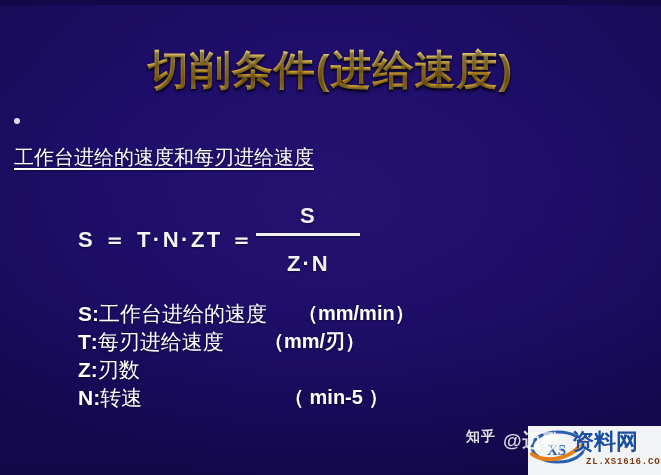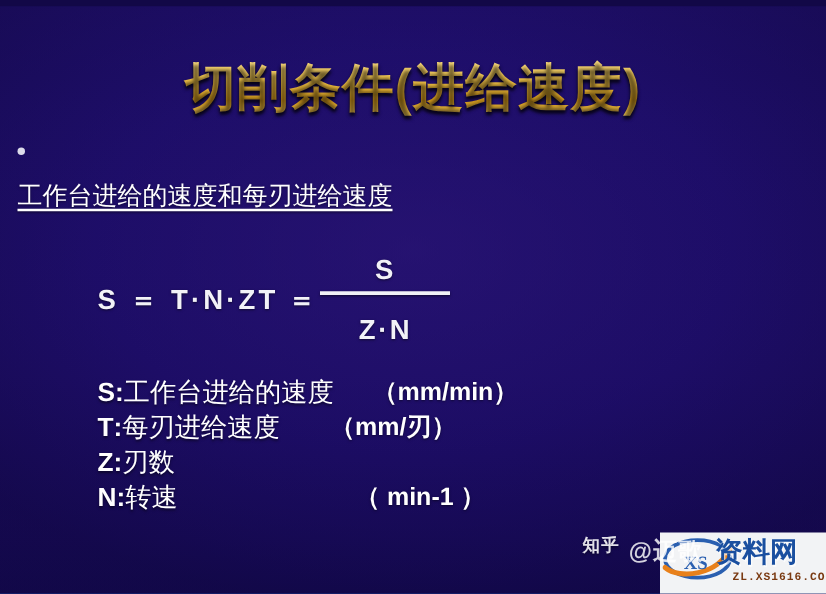--- a/index.html
+++ b/index.html
@@ -296,21 +296,21 @@
     <div class="legend-row">
       <span class="legend-sym">Z</span>
       <span class="legend-sym">:</span>
       <span class="legend-desc">刃数</span>
       <span class="legend-unit"></span>
     </div>
     <div class="legend-row">
       <span class="legend-sym">N</span>
       <span class="legend-sym">:</span>
       <span class="legend-desc">转速</span>
-      <span class="legend-unit u4">（ min-1 ）</span>
+      <span class="legend-unit u4">（ min-5 ）</span>
     </div>
   </div>
 
   <div id="wm-logo">
     <svg id="wm-swoosh" viewBox="0 0 56 34">
       <ellipse cx="28" cy="17" rx="26" ry="15" fill="none" stroke="#2a5fb0" stroke-width="3"></ellipse>
       <path d="M2 24 C14 34, 44 30, 54 9" fill="none" stroke="#e8801a" stroke-width="4" stroke-linecap="round"></path>
       <text x="17" y="25" font-family="'Liberation Serif', serif" font-size="15" font-weight="700" fill="#2a5fb0">XS</text>
     </svg>
     <span id="wm-site-text">资料网</span>

